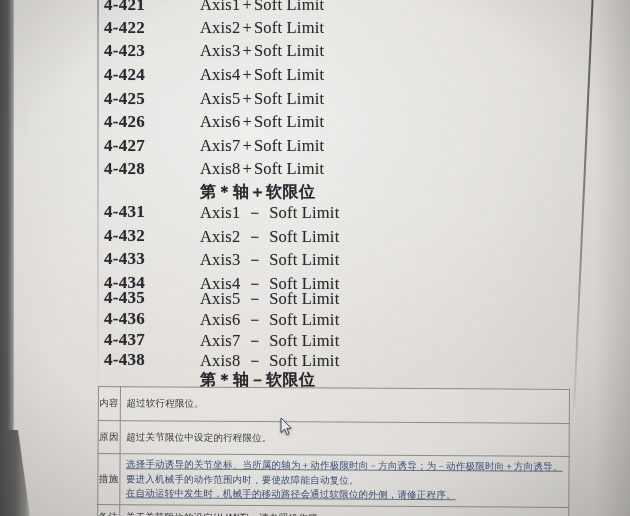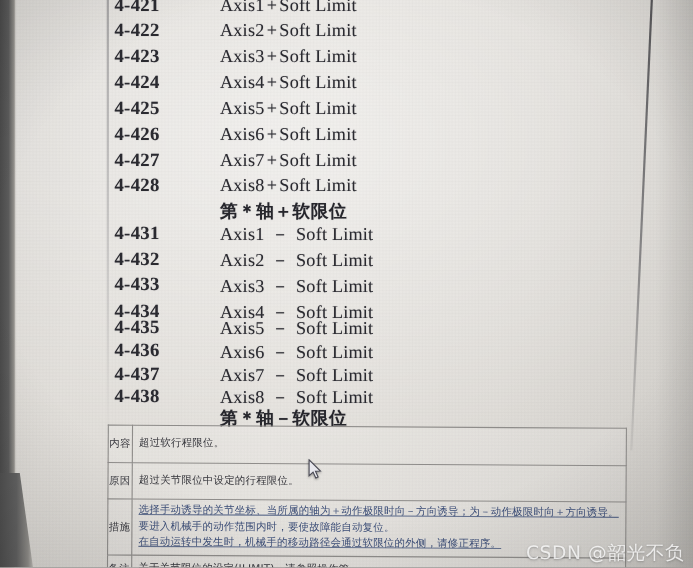--- a/index.html
+++ b/index.html
@@ -301,14 +301,13 @@
     </tr>
   </tbody>
     </table>
 
   <svg class="cursor" viewBox="0 0 13 19">
     <path d="M1,1 L1,15.5 L4.6,12.2 L7.1,17.6 L9.2,16.6 L6.8,11.4 L11.3,11.2 Z" fill="#e8e8ee" stroke="#4a4a55" stroke-width="1"></path>
   </svg>
 
   <div class="vignette"></div>
 
-  <div class="watermark">CSDN @韶光不负</div>
 </div>
 
 </body></html>

